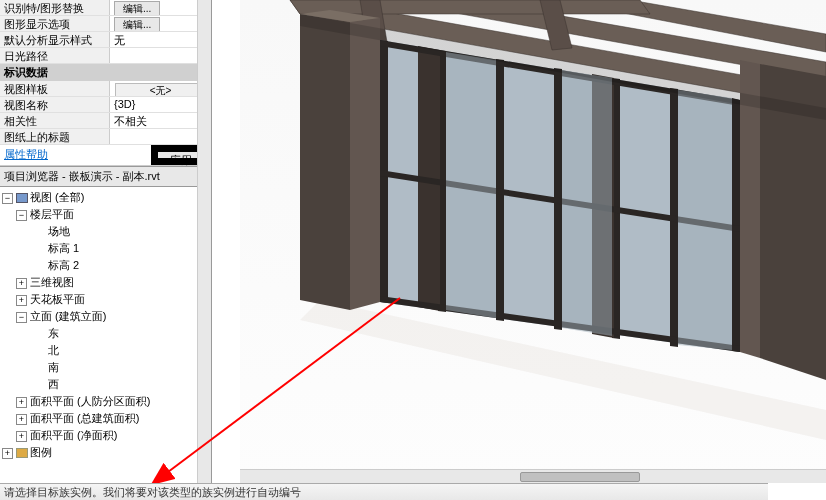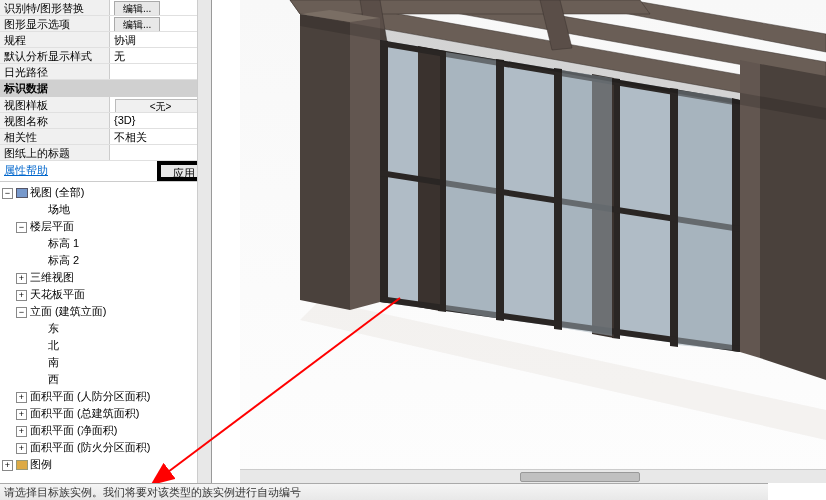--- a/index.html
+++ b/index.html
@@ -6,21 +6,21 @@
 body { font-family: "Microsoft YaHei", sans-serif; font-size: 11px; background: #fff; width: 826px; height: 500px; overflow: hidden; position: relative; }
 .left-panel { position: absolute; left: 0; top: 0; width: 212px; height: 483px; background: #0369a1; border-right: 1px solid #999; display: flex; flex-direction: column; }
 .prop-table { background: #fff; border-bottom: 1px solid #ccc; }
 .prop-row { display: flex; height: 16px; border-bottom: 1px solid #e0e0e0; font-size: 11px; }
 .prop-label { width: 110px; padding: 1px 4px; background: #f0f0f0; border-right: 1px solid #ccc; overflow: hidden; white-space: nowrap; }
 .prop-value { flex: 1; padding: 1px 4px; background: #fff; overflow: hidden; white-space: nowrap; }
 .prop-btn { background: #e8e8e8; border: 1px solid #aaa; padding: 0 8px; font-size: 10px; }
 .section-header { background: #d0d0d0; padding: 1px 4px; font-size: 11px; font-weight: bold; }
 .help-row { display: flex; height: 20px; }
 .help-link { color: #0066cc; text-decoration: underline; padding: 2px 4px; flex: 1; }
-.apply-btn { background: #e8e8e8; border: 4px solid #000000; padding: 1px 12px; font-size: 11px; }
+.apply-btn { background: #e8e8e8; border: 7px solid #000000; padding: 1px 12px; font-size: 11px; }
 .browser-header { background: #e8e8e8; border-top: 1px solid #999; border-bottom: 1px solid #999; padding: 2px 4px; display: flex; align-items: center; font-size: 11px; }
 .browser-title { flex: 1; }
 .close-x { width: 14px; text-align: center; cursor: pointer; }
 .tree { background: #fff; flex: 1; overflow: auto; padding: 2px 0; font-size: 11px; }
 .tree-item { padding: 1px 0; white-space: nowrap; cursor: pointer; }
 .expander { display: inline-block; width: 11px; height: 11px; border: 1px solid #888; text-align: center; line-height: 9px; font-size: 9px; margin-right: 3px; background: #fff; }
 .tree-icon { display: inline-block; width: 12px; height: 10px; margin-right: 2px; vertical-align: middle; }
 .icon-view { background: #7799cc; border: 1px solid #556; }
 .icon-legend { background: #ddaa44; border: 1px solid #997; }
 .l0 { padding-left: 2px; }
@@ -42,24 +42,20 @@
   <div class="prop-table">
     <div class="prop-row">
         <div class="prop-label">识别特/图形替换</div>
         <div class="prop-value"><button class="prop-btn">编辑...</button></div>
       </div>
     <div class="prop-row">
         <div class="prop-label">图形显示选项</div>
         <div class="prop-value"><button class="prop-btn">编辑...</button></div>
       </div>
     <div class="prop-row">
-        <div class="prop-label">规程</div>
-        <div class="prop-value">协调</div>
-      </div>
-    <div class="prop-row">
         <div class="prop-label">默认分析显示样式</div>
         <div class="prop-value">无</div>
       </div>
     <div class="prop-row">
         <div class="prop-label">日光路径</div>
         <div class="prop-value"></div>
       </div>
     <div class="section-header">标识数据</div>
     <div class="prop-row">
         <div class="prop-label">视图样板</div>
@@ -78,38 +74,41 @@
     <div class="prop-row">
         <div class="prop-label">图纸上的标题</div>
         <div class="prop-value"></div>
       </div>
     <div class="help-row">
       <a class="help-link">属性帮助</a>
       <button class="apply-btn">应用</button>
     </div>
   </div>
 
+  <div class="browser-header">
+    <span class="browser-title">项目浏览器 - 嵌板演示 - 副本.rvt</span>
+    <span class="close-x">×</span>
+  </div>
 
   <div class="tree" id="tree">
       <div class="tree-item l0"><span class="expander">−</span><span class="tree-icon icon-view"></span><span>视图 (全部)</span></div>
+      <div class="tree-item l1"><span class="expander">−</span><span>楼层平面</span></div>
       <div class="tree-item l2"><span style="display:inline-block;width:14px"></span><span>场地</span></div>
-      <div class="tree-item l1"><span class="expander">−</span><span>楼层平面</span></div>
       <div class="tree-item l2"><span style="display:inline-block;width:14px"></span><span>标高 1</span></div>
       <div class="tree-item l2"><span style="display:inline-block;width:14px"></span><span>标高 2</span></div>
       <div class="tree-item l1"><span class="expander">+</span><span>三维视图</span></div>
       <div class="tree-item l1"><span class="expander">+</span><span>天花板平面</span></div>
       <div class="tree-item l1"><span class="expander">−</span><span>立面 (建筑立面)</span></div>
       <div class="tree-item l2"><span style="display:inline-block;width:14px"></span><span>东</span></div>
       <div class="tree-item l2"><span style="display:inline-block;width:14px"></span><span>北</span></div>
       <div class="tree-item l2"><span style="display:inline-block;width:14px"></span><span>南</span></div>
       <div class="tree-item l2"><span style="display:inline-block;width:14px"></span><span>西</span></div>
       <div class="tree-item l1"><span class="expander">+</span><span>面积平面 (人防分区面积)</span></div>
       <div class="tree-item l1"><span class="expander">+</span><span>面积平面 (总建筑面积)</span></div>
       <div class="tree-item l1"><span class="expander">+</span><span>面积平面 (净面积)</span></div>
-      <div class="tree-item l1"><span class="expander">+</span><span>面积平面 (防火分区面积)</span></div>
       <div class="tree-item l0"><span class="expander">+</span><span class="tree-icon icon-legend"></span><span>图例</span></div>
     </div>
   <div class="panel-scroll"></div>
 </div>
 
 <div class="viewport">
   <svg viewBox="0 0 586 483">
 
     <polygon points="80,300 586,410 586,440 60,320" fill="#e0dbd5" opacity="0.3"></polygon>
 

